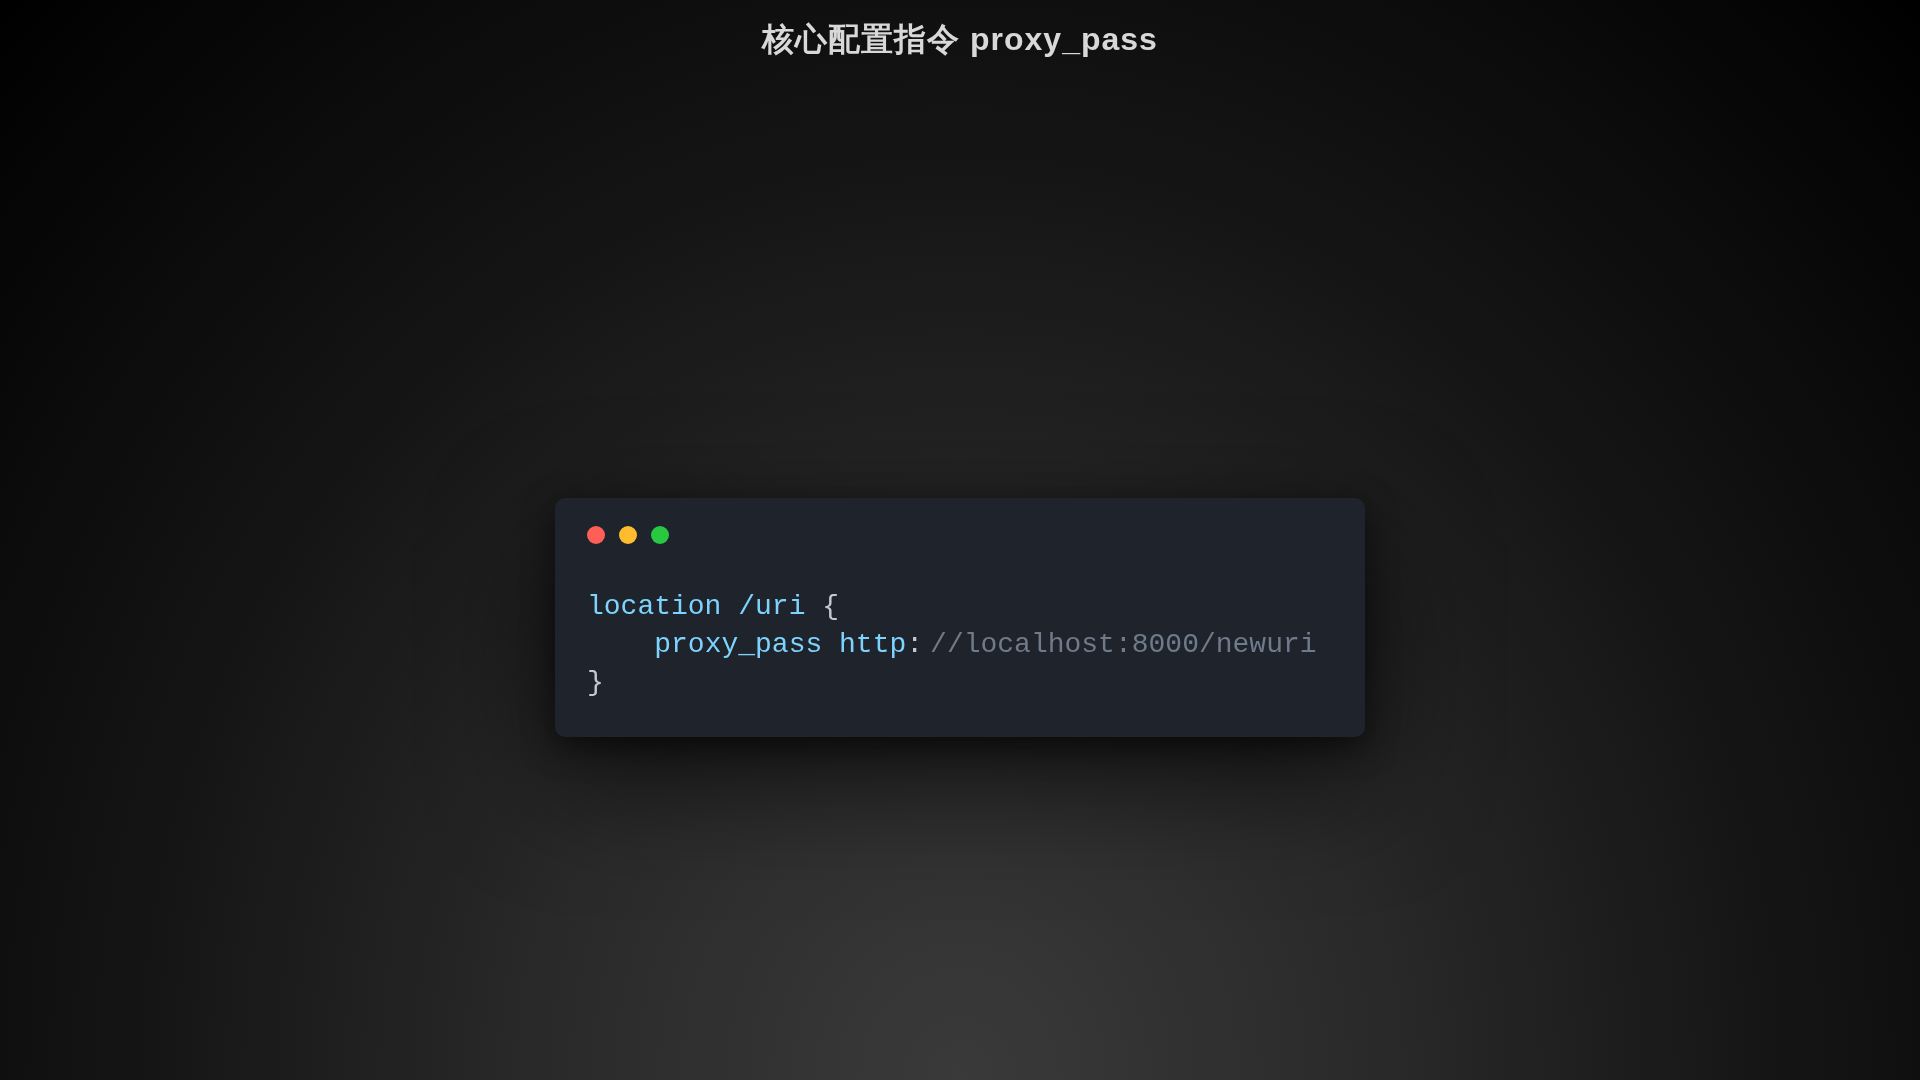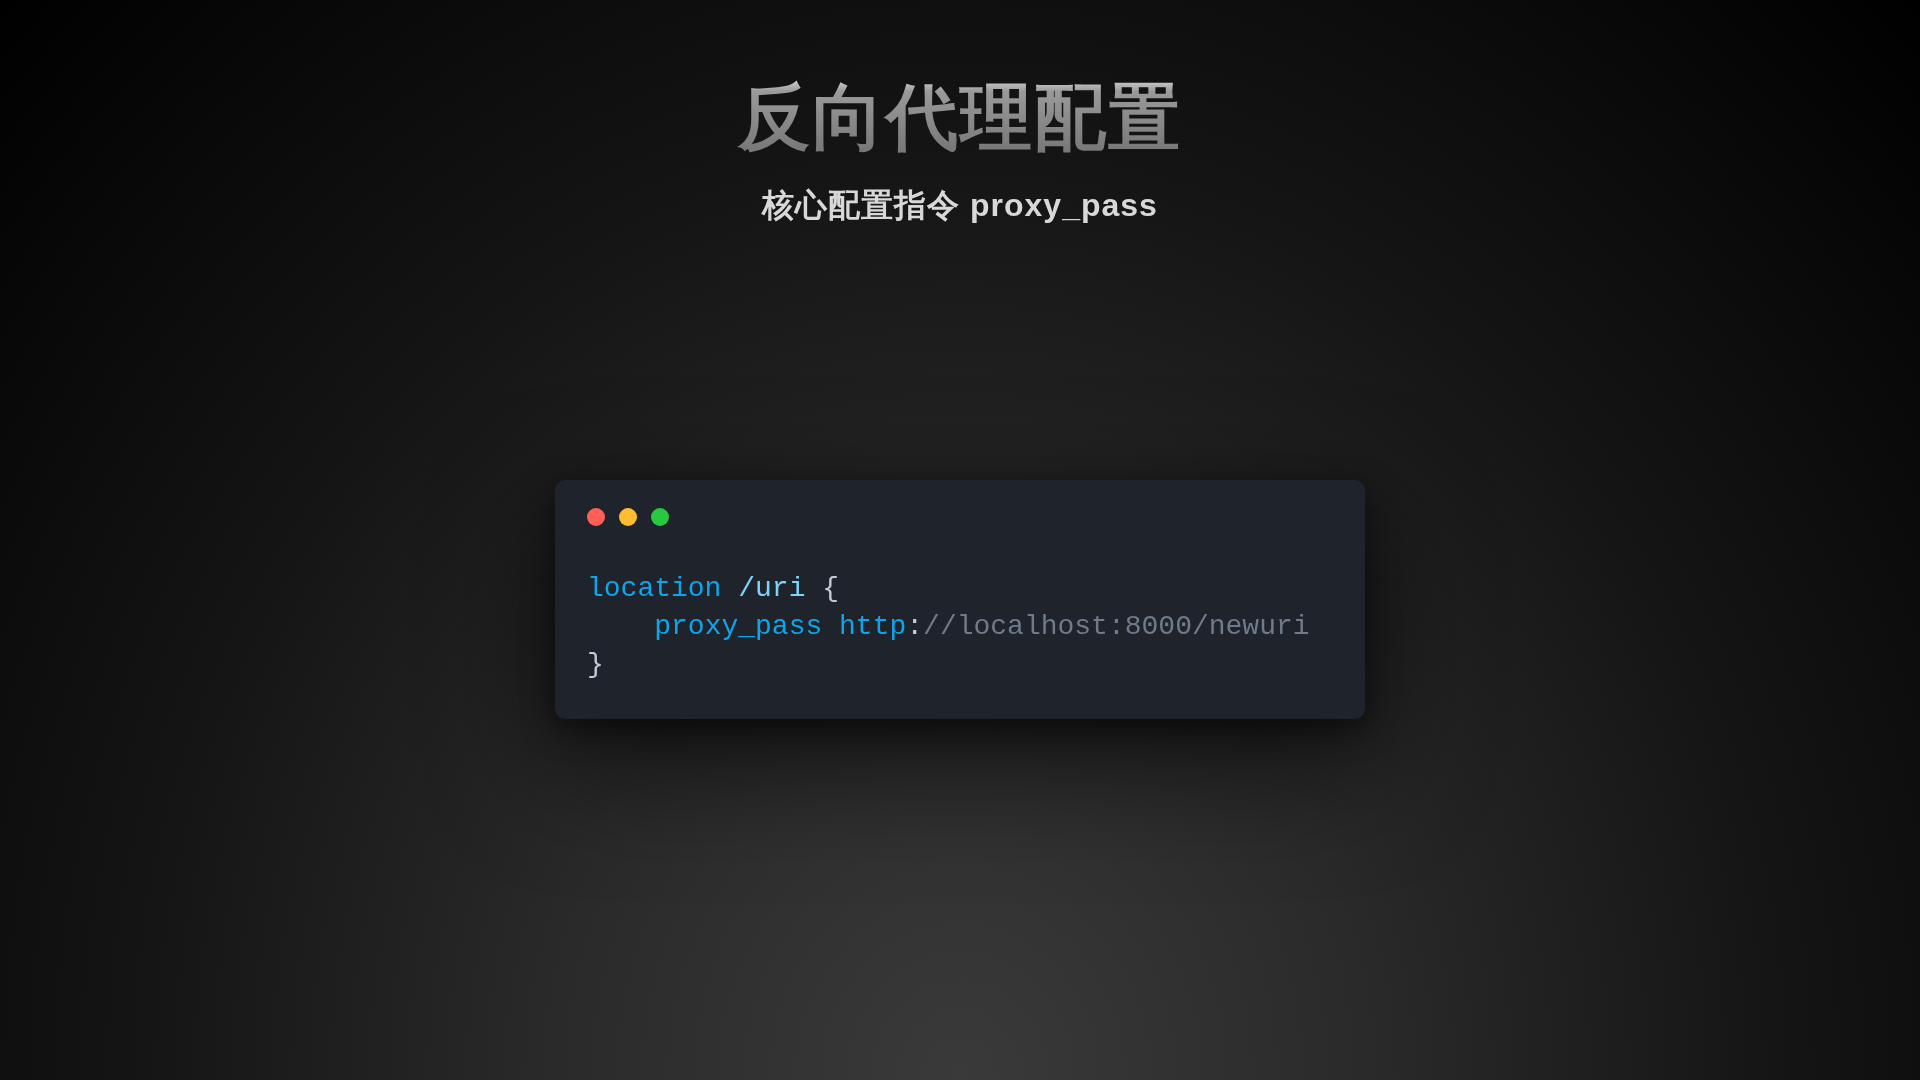--- a/index.html
+++ b/index.html
@@ -68,32 +68,31 @@
   .dot.yellow { background: #febc2e; }
   .dot.green  { background: #28c840; }
 
   .code {
     font-family: "SF Mono", ui-monospace, Menlo, Consolas, "Courier New", monospace;
     font-size: 28px;
     line-height: 1.35;
     white-space: pre;
     color: #c2c9d6;
   }
-  .tok-kw   { color: #0ea5e9; }   
+  .tok-kw   { color: #7dd3fc; }   
   .tok-path { color: #7dd3fc; }
   .tok-punc { color: #c2c9d6; }
   .tok-colon{ color: #c2c9d6; }
-  .tok-dim  { color: #6f7a8a; }   
+  .tok-dim  { color: #6f7a8a; margin-left: 7px; }   
 </style>
 </head>
 <body>
 
 <div class="slide">
 
-  <div class="title">反向代理配置</div>
   <div class="subtitle">核心配置指令 proxy_pass</div>
 
   <div class="code-window">
     <div class="traffic-lights">
       <span class="dot red"></span>
       <span class="dot yellow"></span>
       <span class="dot green"></span>
     </div>
 
     <div class="code"><span class="tok-kw">location</span><span class="tok-path"> /uri </span><span class="tok-punc">{</span>

